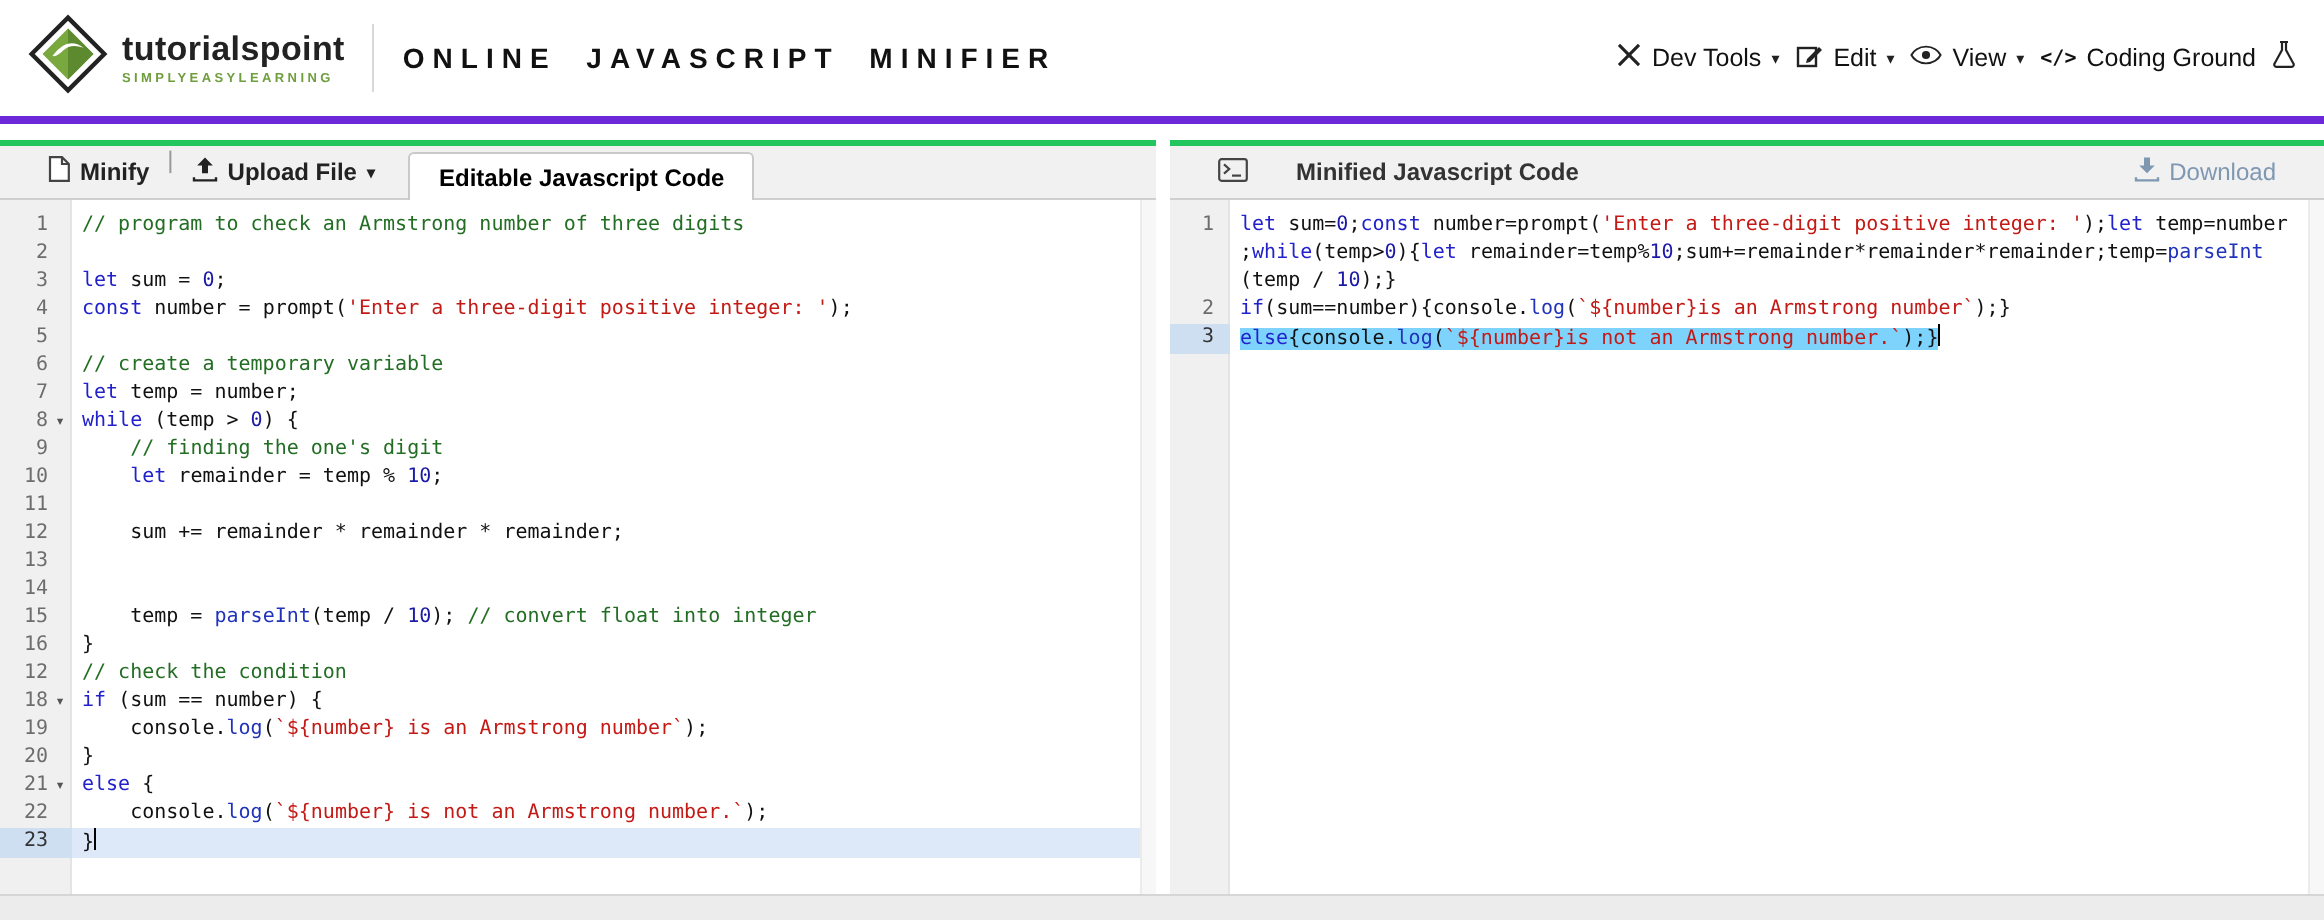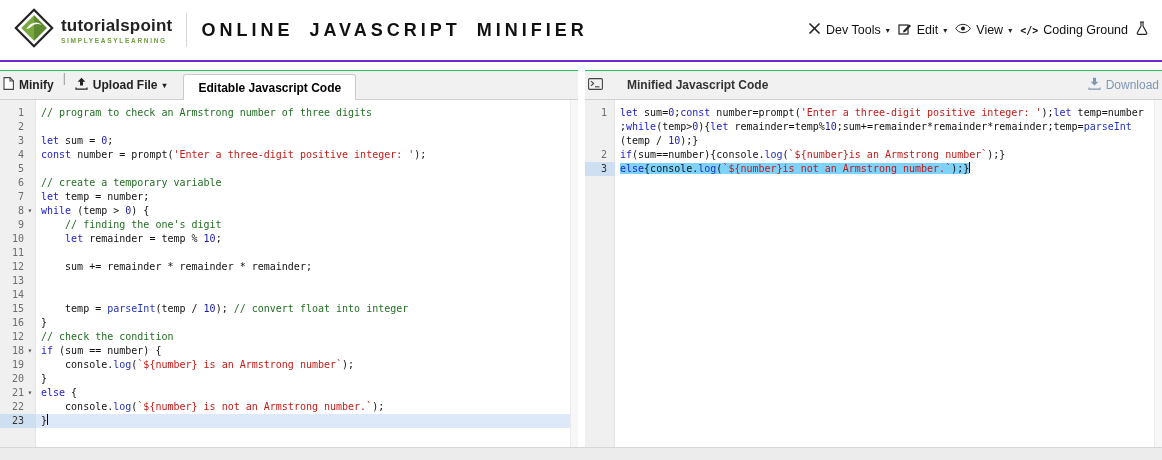--- a/index.html
+++ b/index.html
@@ -1,40 +1,40 @@
 <!DOCTYPE html>
 <html><head>
 <meta charset="utf-8">
 <style>
   *{box-sizing:border-box;margin:0;padding:0}
   html,body{width:1162px;height:460px;overflow:hidden;background:#fff;
     font-family:"Liberation Sans",sans-serif;color:#1a1a1a}
 
   
   .header{height:62px;display:flex;align-items:center;padding:0 14px;
-    background:#fff;border-bottom:2px solid #6d28d9}
+    background:#fff;border-bottom:4px solid #6d28d9}
   .logo{display:flex;align-items:center;gap:7px;cursor:pointer}
   .logo-main{font-size:17px;font-weight:bold;color:#222;letter-spacing:.2px}
   .logo-sub{font-size:6.5px;font-weight:bold;color:#6f9e3e;letter-spacing:1.7px;margin-top:1px}
   .vsep{width:1px;height:34px;background:#d8d8d8;margin:0 14px}
-  .page-title{font-size:18px;font-weight:bold;letter-spacing:4px;word-spacing:7px;color:#111}
+  .page-title{font-size:14px;font-weight:bold;letter-spacing:4px;word-spacing:7px;color:#111}
   .nav{margin-left:auto;display:flex;align-items:center;gap:8px;font-size:12.5px;color:#111}
   .nav-item{display:flex;align-items:center;gap:5px;cursor:pointer;white-space:nowrap}
   .caret{font-size:8px;color:#222}
   .code-glyph{font-family:"DejaVu Sans Mono",monospace;font-size:10px;font-weight:bold}
 
   
   .main{display:flex;gap:7px;margin-top:8px;height:377px}
   .panel{display:flex;flex-direction:column;min-width:0}
   .panel.left{width:578px}
   .panel.right{flex:1}
 
-  .toolbar{height:30px;background:#f1f1f1;border-top:1px solid #22c55e;
+  .toolbar{height:30px;background:#f1f1f1;border-top:3px solid #22c55e;
     border-bottom:1px solid #cfcfcf;display:flex;
-    padding:0 3px;gap:9px;position:relative}
+    padding:0 24px;gap:9px;position:relative}
   .tool-btn{display:flex;align-items:center;gap:5px;font-size:12px;
     font-weight:bold;color:#222;cursor:pointer;white-space:nowrap}
   .tsep{color:#999;font-size:12px}
   .tab{align-self:stretch;margin:3px 0 -1px 8px;display:flex;align-items:center;
     background:#fff;border:1px solid #c9c9c9;border-bottom:none;
     border-radius:3px 3px 0 0;padding:0 14px;font-size:12px;font-weight:bold;
     color:#000000;white-space:nowrap;z-index:2}
   .tool-title{display:flex;align-items:center;gap:24px;font-size:12px;
     font-weight:bold;color:#333;white-space:nowrap}
   .download{margin-left:auto;display:flex;align-items:center;gap:5px;

